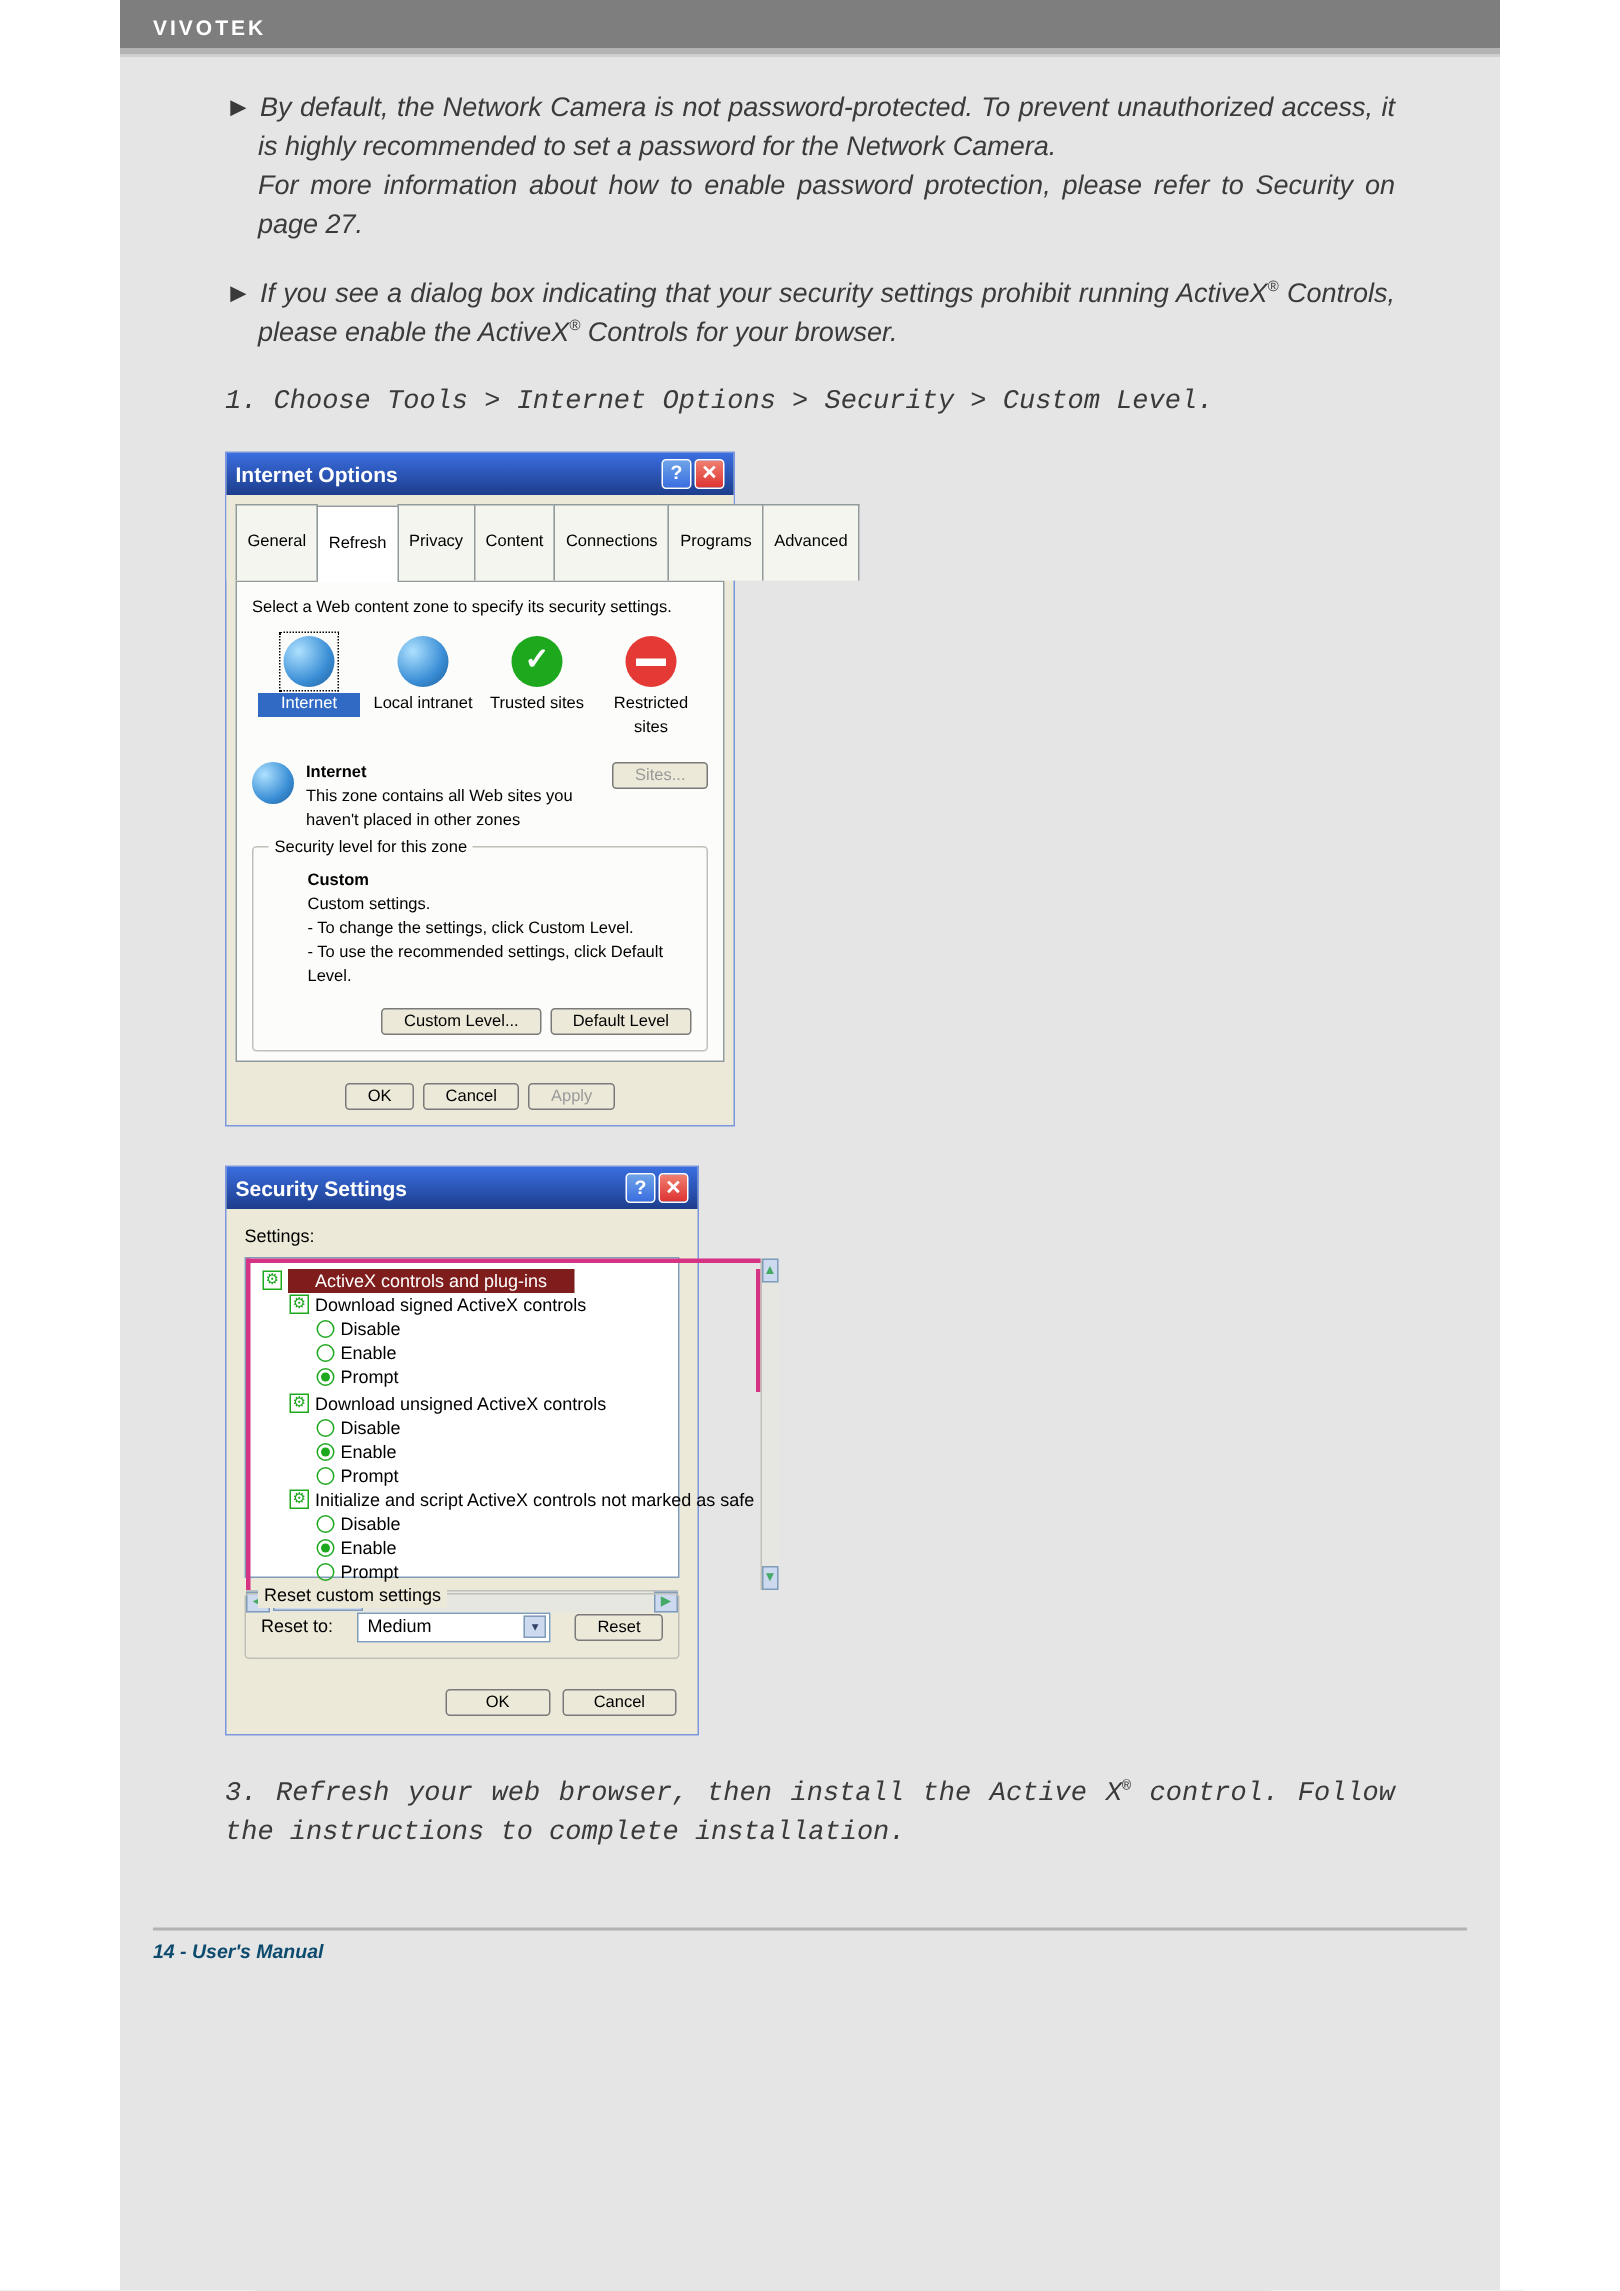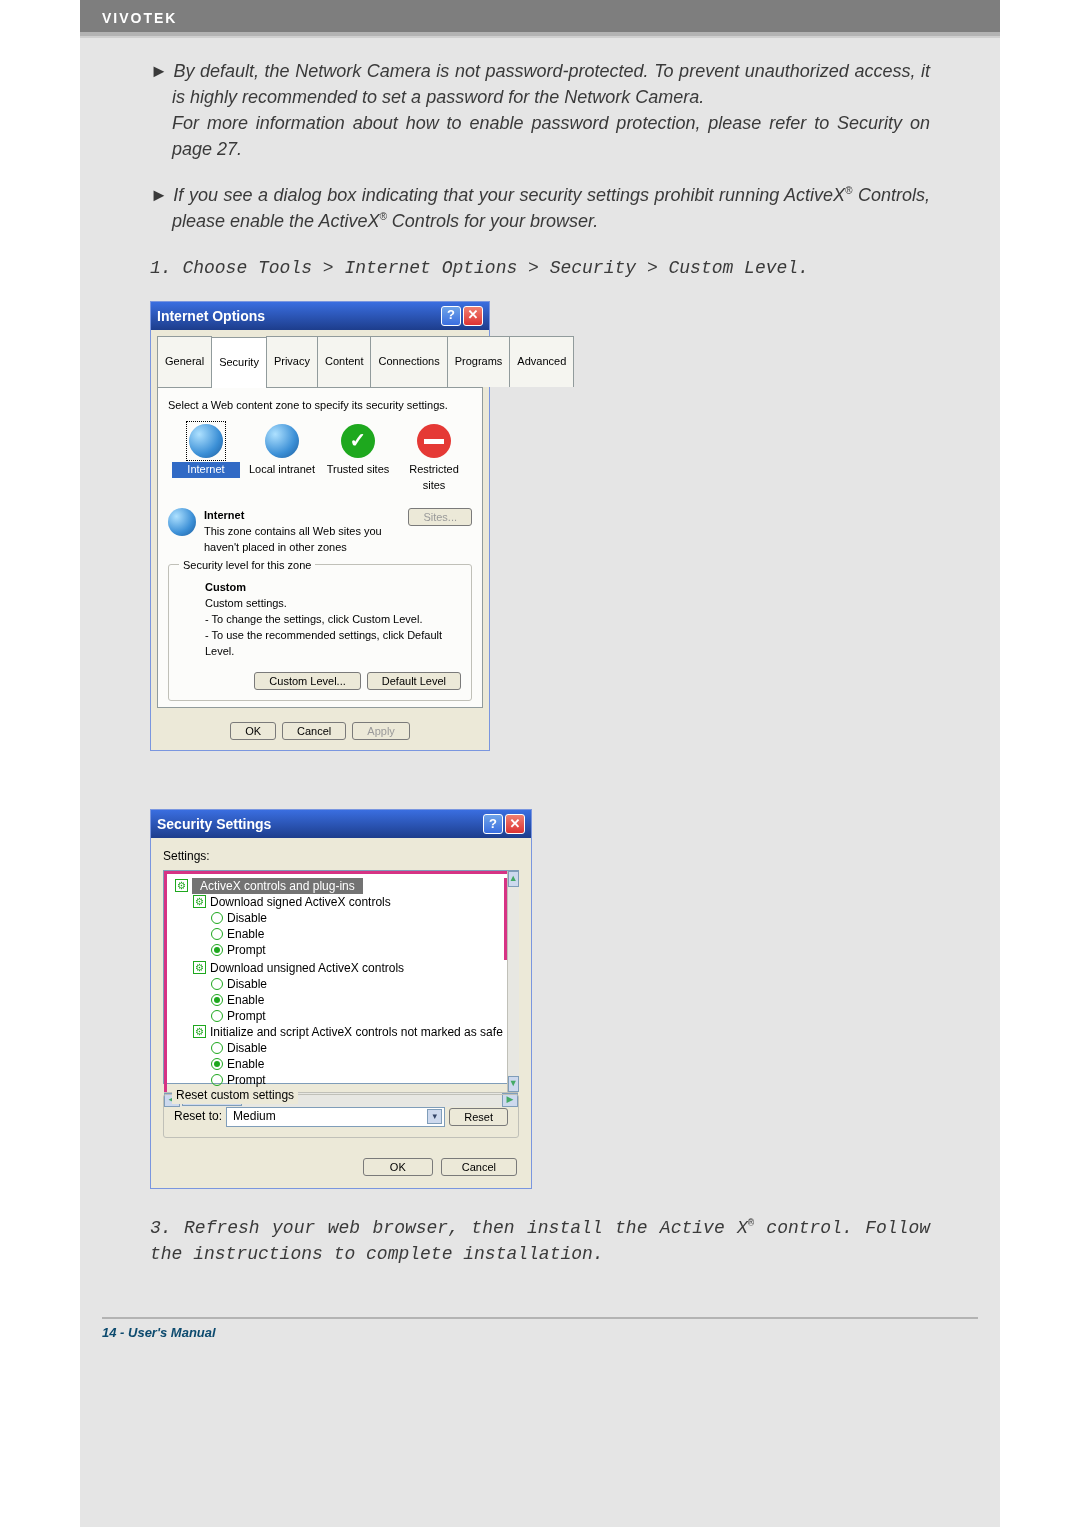--- a/index.html
+++ b/index.html
@@ -117,61 +117,61 @@
   .win-btn {
     background:#ece9d8; border:1px solid #7a7a7a; border-radius:3px;
     padding:2px 14px; font-size:11px; font-family:Tahoma,Arial,sans-serif;
   }
   .win-btn.disabled { color:#9a9a9a; }
   .btn-row { display:flex; justify-content:flex-end; gap:6px; margin-top:12px; }
   .dlg-bottom { display:flex; justify-content:center; gap:6px; padding:8px 0 10px 0; }
 
   
   .sec-dialog {
-    width: 382px;
+    width: 316px;
     background:#ece9d8; border:1px solid #7a96df;
-    font-family: Tahoma, Arial, sans-serif; font-size:12px; font-style:normal; color:#000;margin-top:32px;
+    font-family: Tahoma, Arial, sans-serif; font-size:12px; font-style:normal; color:#000;
   }
   .sec-body { padding: 10px 12px; }
   .listbox {
     background:#fff; border:1px solid #7f9db9; height: 214px;
     display:flex; flex-direction:column;
   }
   .tree {
     flex:1; overflow:hidden; padding:4px 0;
     border:3px solid #d63384; border-right:none; border-bottom:none;
     position:relative;
   }
   .tree-inner { border-right:3px solid #d63384; position:relative; padding-bottom:2px; }
   .tree-row { display:flex; align-items:center; gap:4px; padding:0 4px; font-size:12px; line-height:16px; white-space:nowrap; }
   .tree-row.lvl1 { padding-left: 8px; }
   .tree-row.lvl2 { padding-left: 26px; }
   .tree-row.lvl3 { padding-left: 44px; }
   .ico-sq { width:13px; height:13px; border:1px solid #1ea81e; display:inline-flex; align-items:center; justify-content:center; color:#1ea81e; font-size:10px; }
   .radio { width:12px; height:12px; border:1px solid #1ea81e; border-radius:50%; display:inline-block; position:relative; }
   .radio.on::after { content:""; position:absolute; inset:2px; background:#1ea81e; border-radius:50%; }
-  .hilite { background:#737373; color:#fff; padding:0 8px; }
+  .hilite { background:#7f1d1d; color:#fff; padding:0 18px; }
   .vscroll {
     width:16px; background:#e7e7e2; border-left:1px solid #c0c0b8;
     display:flex; flex-direction:column; justify-content:space-between;
     float:right;
   }
   .listbox-row { display:flex; }
   .tree-col { flex:1; }
   .scroll-btn { height:16px; background:#cdd9ee; border:1px solid #7f9db9; margin:0; display:flex; align-items:center; justify-content:center; font-size:9px; color:#4a6; }
   .hscroll {
     height:16px; background:#e7e7e2; border-top:1px solid #c0c0b8;
     display:flex; align-items:center;
   }
   .hscroll .scroll-btn { width:16px; height:14px; }
   .hscroll .thumb { width:60px; height:12px; background:#cdd9ee; border:1px solid #7f9db9; margin-left:2px; }
   .hscroll .spacer { flex:1; }
   .reset-box { border:1px solid #c0c0b8; border-radius:3px; padding:12px 10px 10px 10px; margin-top:10px; position:relative; }
   .reset-box .lg { position:absolute; top:-8px; left:8px; background:#ece9d8; padding:0 4px; font-size:12px; }
-  .reset-row { display:flex; align-items:center; gap:4px; }
+  .reset-row { display:flex; align-items:center; gap:16px; }
   .combo {
     flex:1; background:#fff; border:1px solid #7f9db9; height:20px;
     display:flex; align-items:center; justify-content:space-between; padding:0 2px 0 6px; font-size:12px;
   }
   .combo .dd { width:15px; height:15px; background:#cdd9ee; border:1px solid #7f9db9; display:flex; align-items:center; justify-content:center; font-size:9px; color:#346; }
   .sec-bottom { display:flex; justify-content:flex-end; gap:8px; padding:10px 14px 12px 0; }
 
   .footer {
     color:#0c4a6e; font-style:italic; font-size:13px;
     padding: 30px 22px 0 22px;
@@ -208,21 +208,21 @@
         <div class="titlebar">
           <span>Internet Options</span>
           <div class="titlebar-btns">
             <div class="titlebar-btn help-btn">?</div>
             <div class="titlebar-btn close-btn">✕</div>
           </div>
         </div>
 
         <div class="tabstrip">
           <div class="tab">General</div>
-          <div class="tab active">Security</div>
+          <div class="tab active">Refresh</div>
           <div class="tab">Privacy</div>
           <div class="tab">Content</div>
           <div class="tab">Connections</div>
           <div class="tab">Programs</div>
           <div class="tab">Advanced</div>
         </div>
 
         <div class="tab-body">
           <div>Select a Web content zone to specify its security settings.</div>
 

